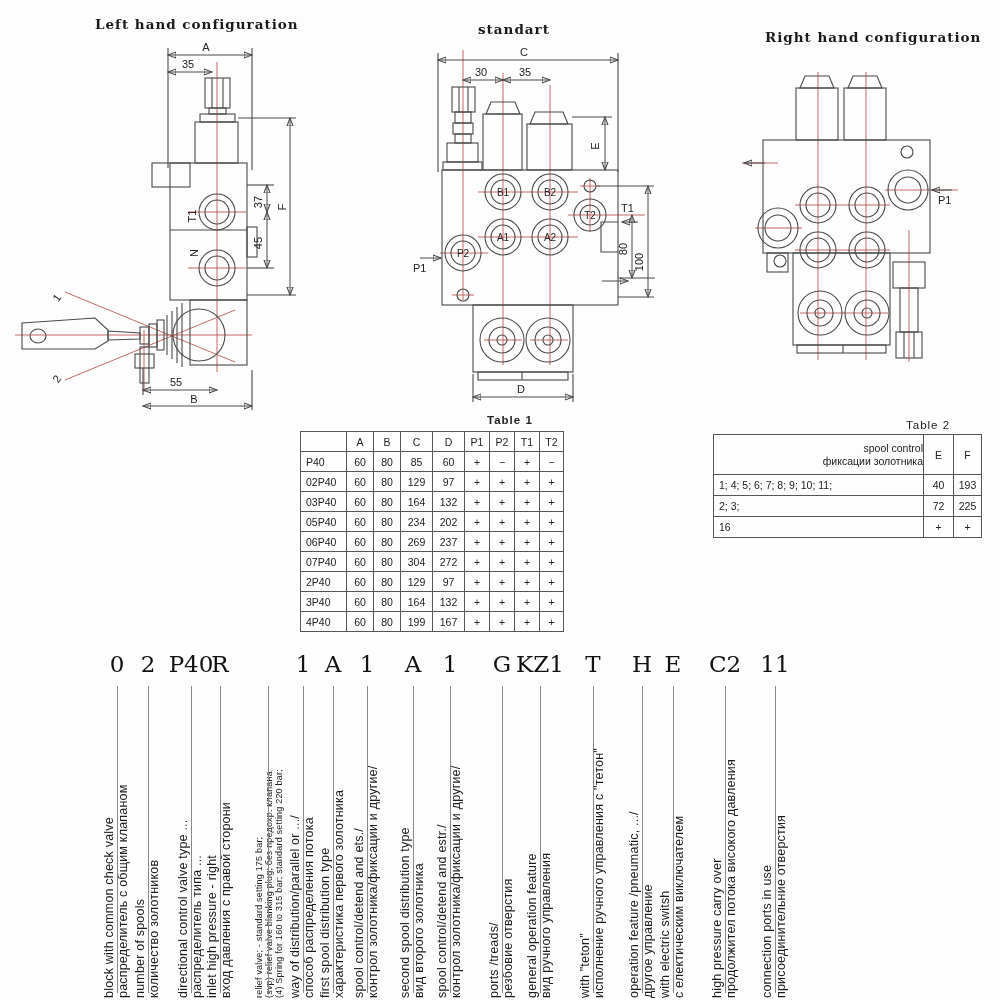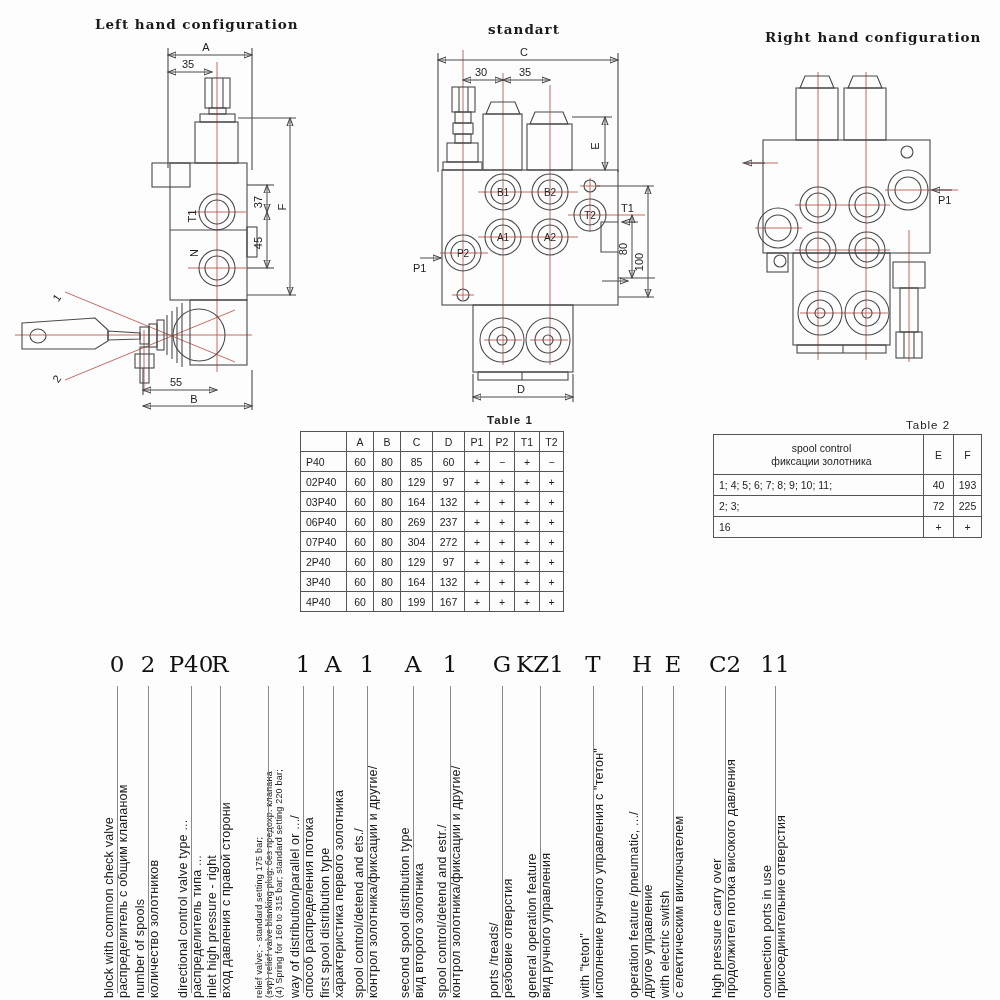--- a/index.html
+++ b/index.html
@@ -14,39 +14,39 @@
       { stroke:#4a4a4a; stroke-width:1.1; fill:none; }
   svg .red { stroke:#c05a52; stroke-width:0.9; }
   svg .dim { stroke:#4a4a4a; stroke-width:1; }
   svg text { stroke:none; fill:#222; font-family:"Liberation Sans", sans-serif; font-size:11px; }
   svg text.port { font-size:10px; text-anchor:middle; }
 
   table { position:absolute; border-collapse:collapse; table-layout:fixed;
           font-size:10.5px; color:#222; background:#fdfdfd; }
   td, th { border:1px solid #555; text-align:center; height:20px; padding:0; font-weight:normal; overflow:hidden; }
   .t1 td.name, .t2 td.lbl { text-align:left; padding-left:5px; }
-  .t2 th.spool { text-align:center; padding-left:6px; line-height:13px; height:40px;margin-left:24px; }
+  .t2 th.spool { text-align:right; padding-left:6px; line-height:13px; height:40px;margin-left:24px; }
   .tbl-caption { position:absolute; font-size:11.5px; color:#222; letter-spacing:1px; }
 
   .code-char { position:absolute; top:651px; transform:translateX(-50%);
                font-family:"DejaVu Serif", serif; font-size:23px; color:#111; white-space:nowrap; }
   .tick { position:absolute; top:686px; width:1px; height:15px; background:#777; }
   .conn { position:absolute; width:1px; background:#8a8a8a; }
   .rot-wrap { position:absolute; top:998px; width:0; height:0; }
   .rot { transform:rotate(-90deg); transform-origin:0 0; white-space:nowrap;
          font-size:12.5px; line-height:13.5px; letter-spacing:0.2px; color:#1c1c1c; }
   .rot.small { font-size:9px; line-height:10px; }
 </style>
 </head>
 <body>
 
 <div id="page">
 
   <div class="dr-title" style="left:95px; top:16px;">Left hand configuration</div>
-  <div class="dr-title" style="left:478px; top:21px;margin-left:10px;">standart</div>
+  <div class="dr-title" style="left:478px; top:21px;">standart</div>
   <div class="dr-title" style="left:765px; top:29px;">Right hand configuration</div>
 
   <svg style="left:10px; top:40px;" width="300" height="385" viewBox="10 40 300 385">
     <defs>
       <marker id="aL" markerWidth="9" markerHeight="9" refX="8" refY="4" orient="auto" markerUnits="userSpaceOnUse">
         <path d="M0,1 L8,4 L0,7 Z" fill="#4a4a4a" stroke="none"></path>
         </marker>
       <marker id="aLs" markerWidth="9" markerHeight="9" refX="8" refY="4" orient="auto-start-reverse" markerUnits="userSpaceOnUse">
         <path d="M0,1 L8,4 L0,7 Z" fill="#4a4a4a" stroke="none"></path>
         </marker>
@@ -335,20 +335,31 @@
           <td>60</td>
           <td>80</td>
           <td>164</td>
           <td>132</td>
           <td>+</td>
           <td>+</td>
           <td>+</td>
           <td>+</td>
         </tr>
         <tr>
+          <td class="name">05P40</td>
+          <td>60</td>
+          <td>80</td>
+          <td>234</td>
+          <td>202</td>
+          <td>+</td>
+          <td>+</td>
+          <td>+</td>
+          <td>+</td>
+        </tr>
+        <tr>
           <td class="name">06P40</td>
           <td>60</td>
           <td>80</td>
           <td>269</td>
           <td>237</td>
           <td>+</td>
           <td>+</td>
           <td>+</td>
           <td>+</td>
         </tr>

